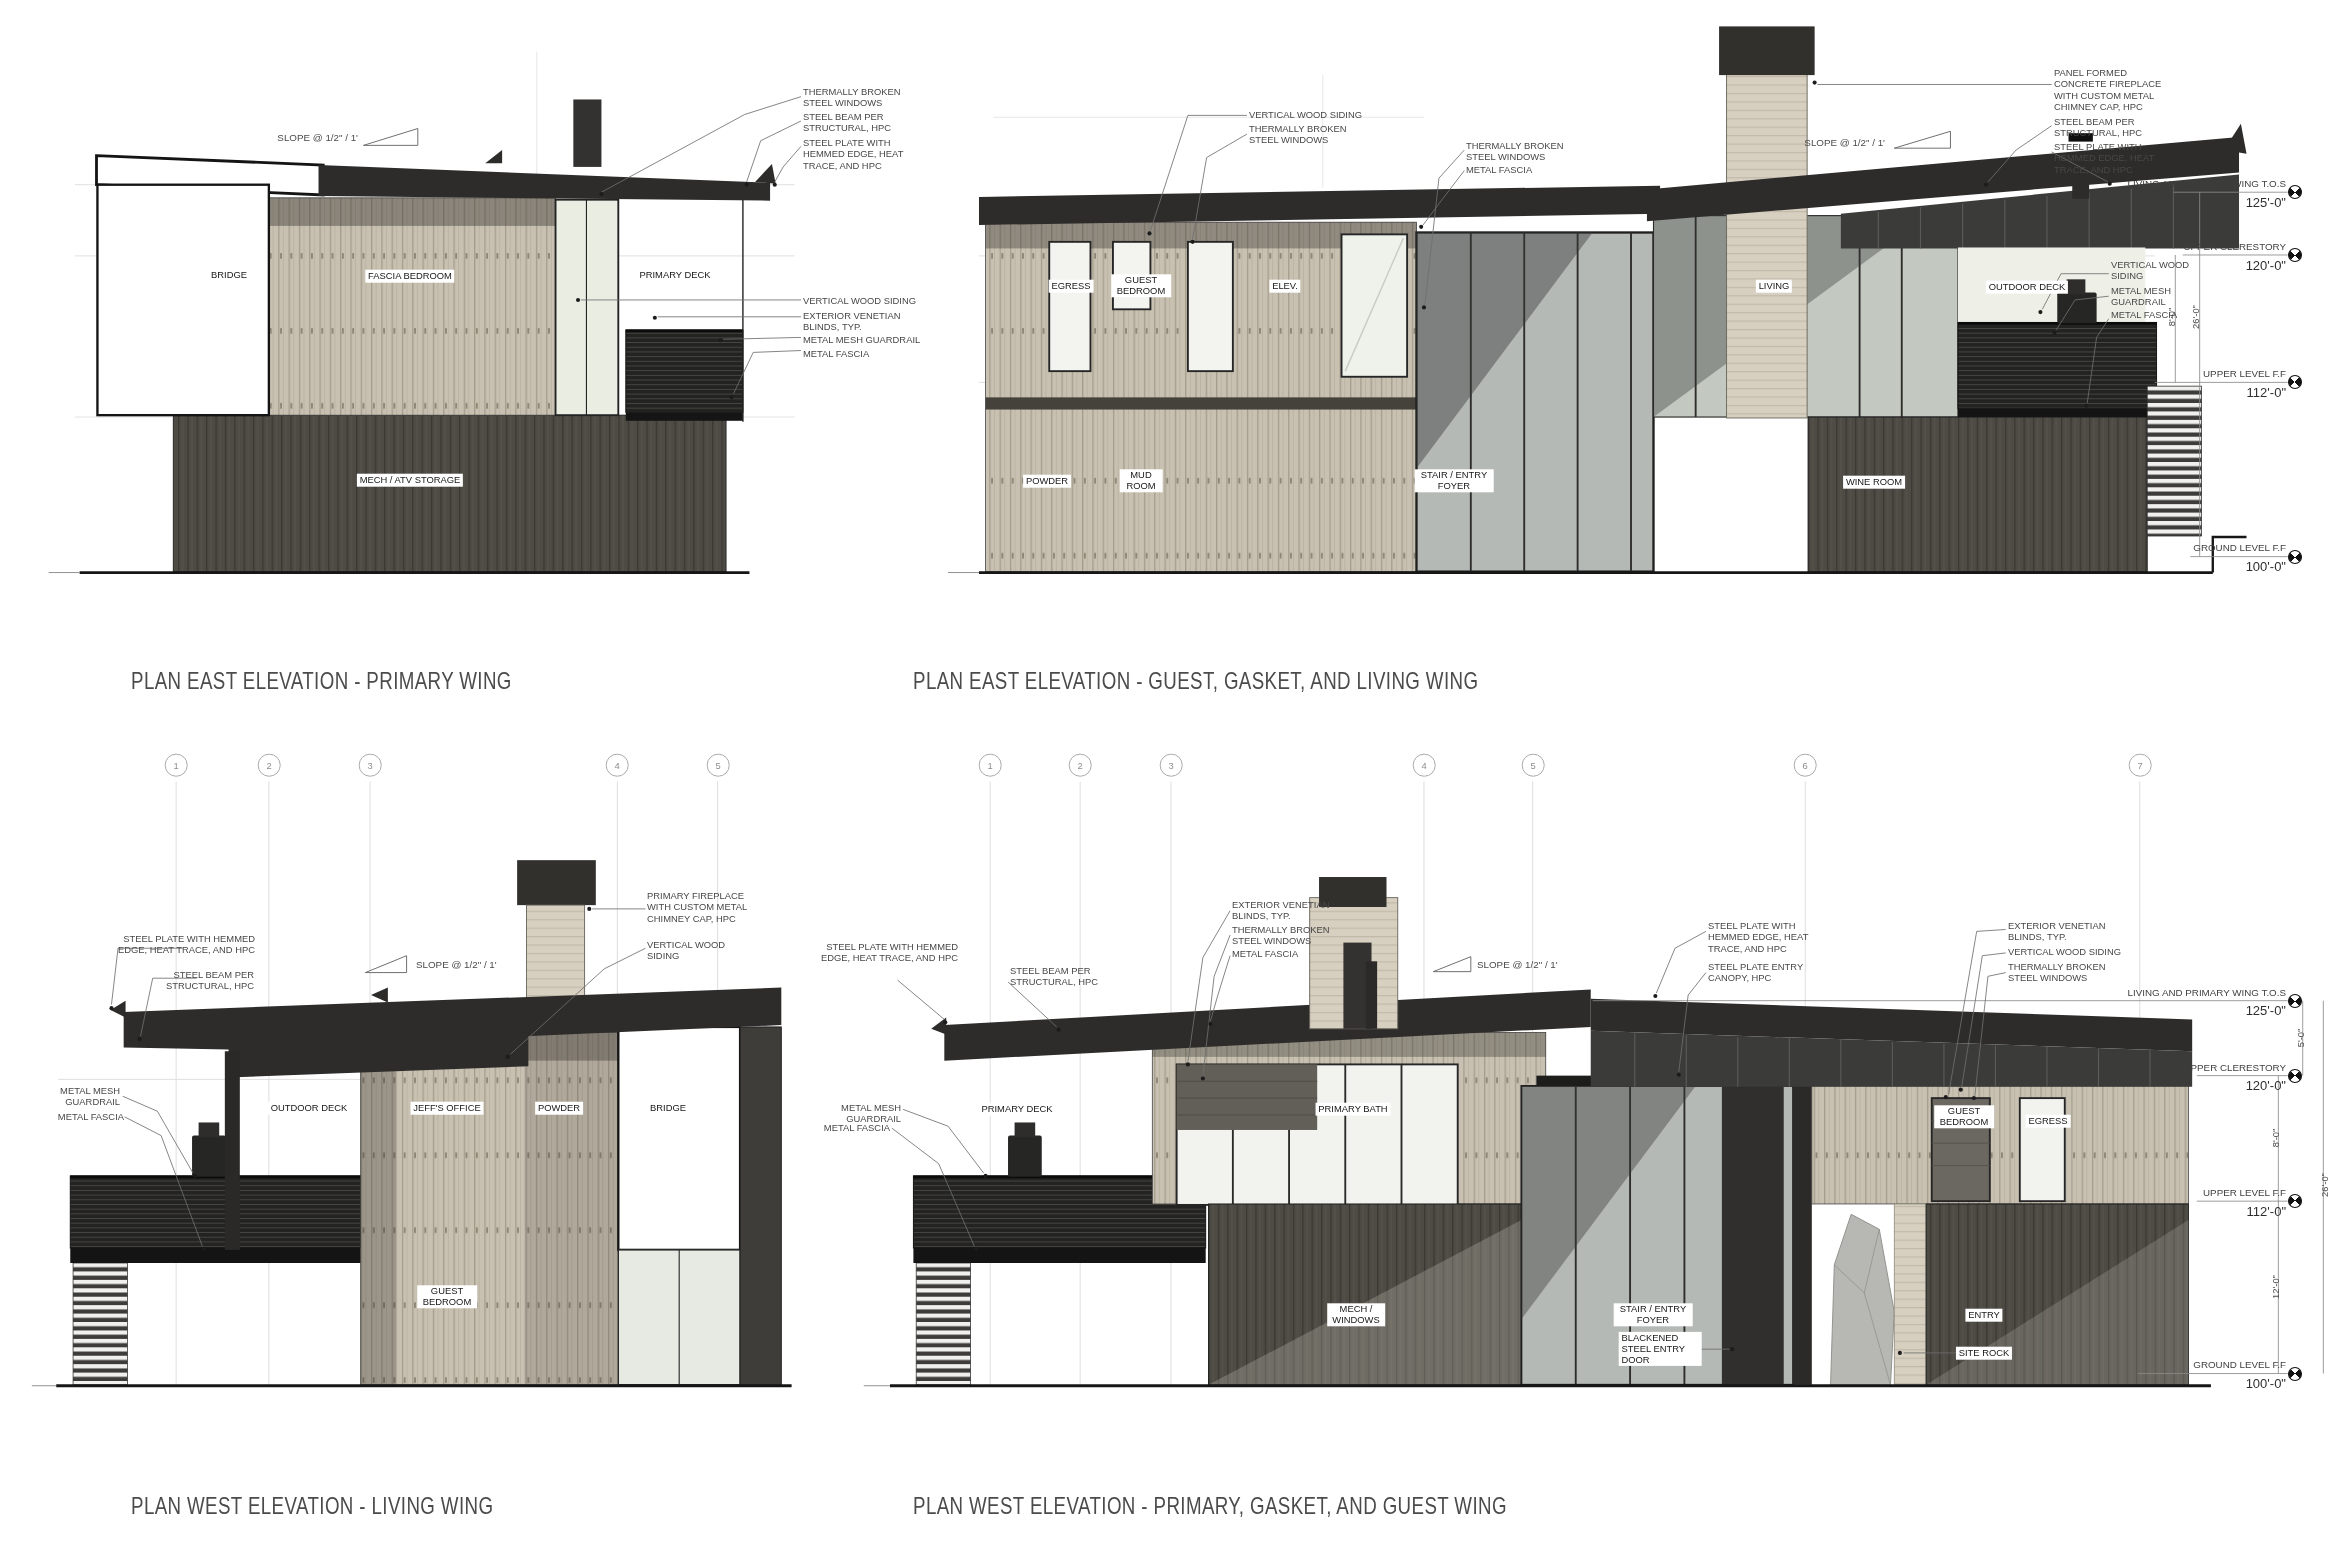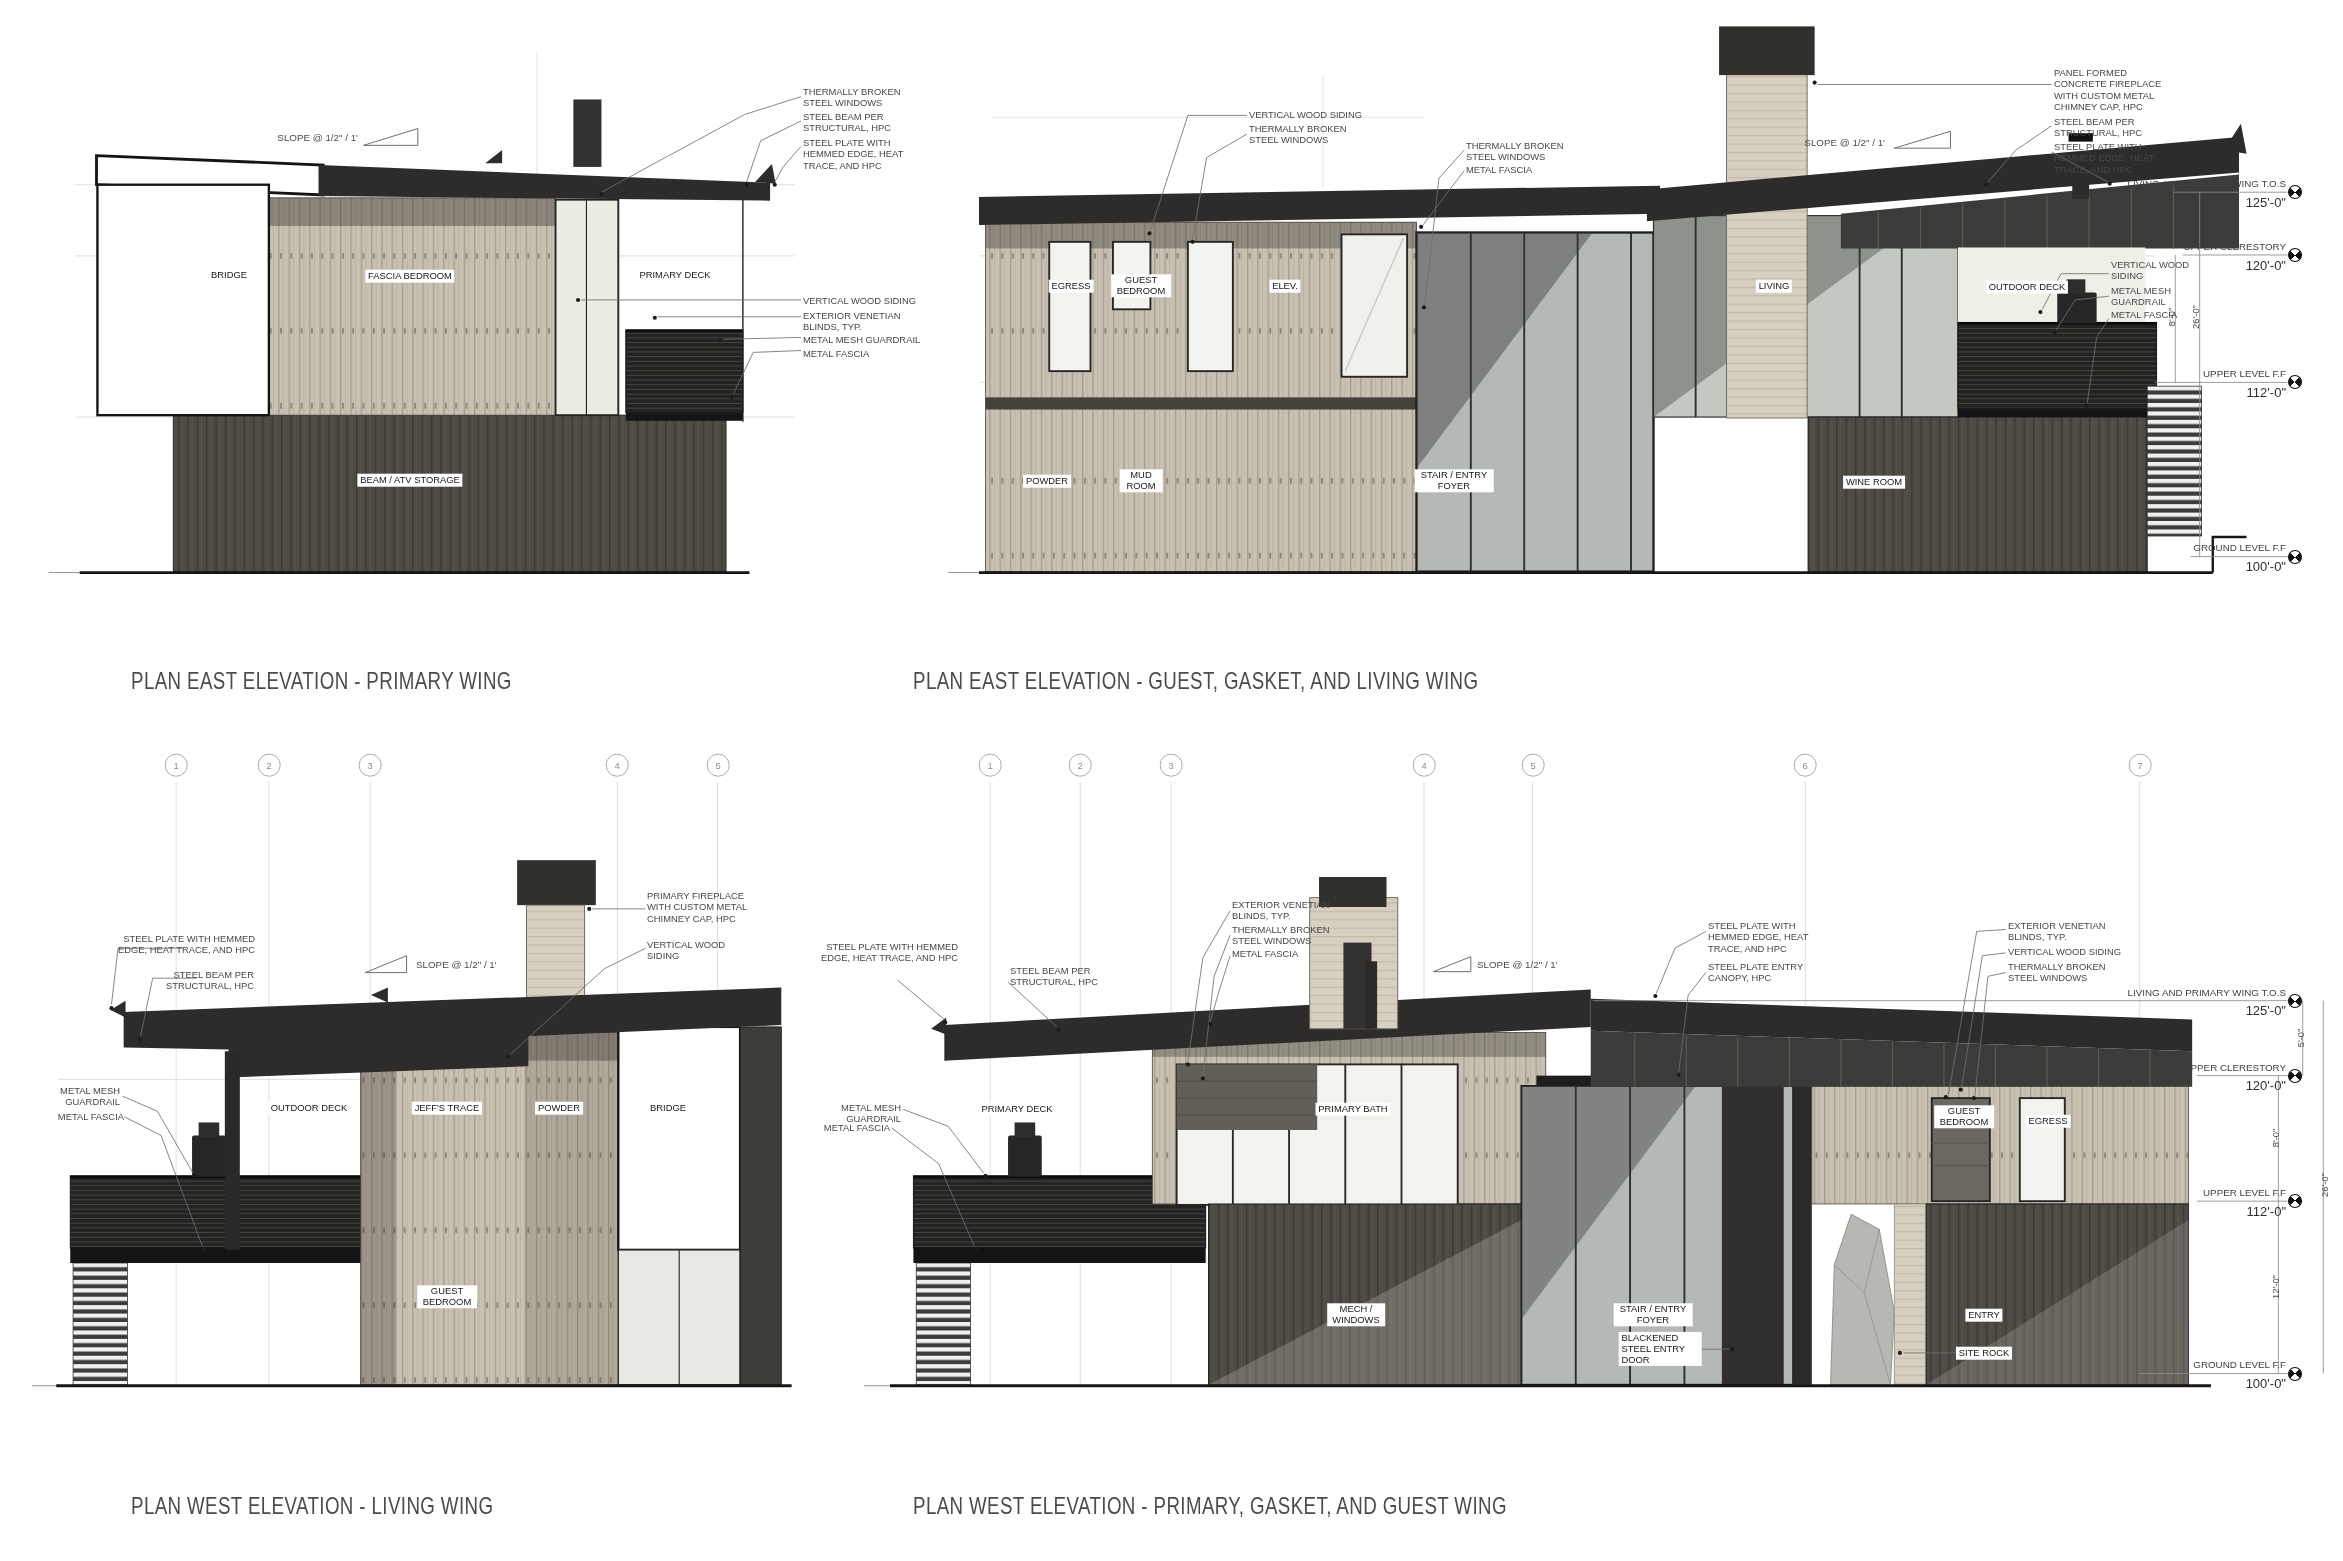--- a/index.html
+++ b/index.html
@@ -366,21 +366,21 @@
 </svg>
 
   <div class="ttl" style="left:131px;top:667px">PLAN EAST ELEVATION - PRIMARY WING</div>
   <div class="ttl" style="left:913px;top:667px">PLAN EAST ELEVATION - GUEST, GASKET, AND LIVING WING</div>
   <div class="ttl" style="left:131px;top:1492px">PLAN WEST ELEVATION - LIVING WING</div>
   <div class="ttl" style="left:913px;top:1492px">PLAN WEST ELEVATION - PRIMARY, GASKET, AND GUEST WING</div>
 
   <div class="chip" style="left:229px;top:275px">BRIDGE</div>
   <div class="chip" style="left:410px;top:276px">FASCIA BEDROOM</div>
   <div class="chip" style="left:675px;top:275px">PRIMARY DECK</div>
-  <div class="chip" style="left:410px;top:480px">BEAM / ATV STORAGE</div>
+  <div class="chip" style="left:410px;top:480px">MECH / ATV STORAGE</div>
   <div class="slp co-r" style="left:272px;top:132px;width:86px;text-align:right">SLOPE @ 1/2" / 1'</div>
   <div class="co" style="left:803px;top:86px;width:117px">THERMALLY BROKEN STEEL WINDOWS</div>
   <div class="co" style="left:803px;top:111px;width:117px">STEEL BEAM PER STRUCTURAL, HPC</div>
   <div class="co" style="left:803px;top:137px;width:117px">STEEL PLATE WITH HEMMED EDGE, HEAT TRACE, AND HPC</div>
   <div class="co" style="left:803px;top:295px;width:131px">VERTICAL WOOD SIDING</div>
   <div class="co" style="left:803px;top:310px;width:108px">EXTERIOR VENETIAN BLINDS, TYP.</div>
   <div class="co" style="left:803px;top:334px;width:131px">METAL MESH GUARDRAIL</div>
   <div class="co" style="left:803px;top:348px;width:131px">METAL FASCIA</div>
 
   <div class="chip" style="left:1071px;top:286px">EGRESS</div>
@@ -417,21 +417,21 @@
   <span class="dm" style="left:2295px;top:557px"></span>
   <div class="dim" style="left:2171px;top:317px">8'-0"</div>
   <div class="dim" style="left:2195px;top:317px">26'-0"</div>
 
   <div class="bubble" style="left:176px;top:765px">1</div>
   <div class="bubble" style="left:269px;top:765px">2</div>
   <div class="bubble" style="left:370px;top:765px">3</div>
   <div class="bubble" style="left:617px;top:765px">4</div>
   <div class="bubble" style="left:718px;top:765px">5</div>
   <div class="chip" style="left:309px;top:1108px">OUTDOOR DECK</div>
-  <div class="chip" style="left:447px;top:1108px">JEFF'S TRACE</div>
+  <div class="chip" style="left:447px;top:1108px">JEFF'S OFFICE</div>
   <div class="chip" style="left:559px;top:1108px">POWDER</div>
   <div class="chip" style="left:668px;top:1108px">BRIDGE</div>
   <div class="chip chipml" style="left:447px;top:1297px;width:54px">GUEST BEDROOM</div>
   <div class="co co-r" style="left:114px;top:933px;width:141px">STEEL PLATE WITH HEMMED EDGE, HEAT TRACE, AND HPC</div>
   <div class="co co-r" style="left:142px;top:969px;width:112px">STEEL BEAM PER STRUCTURAL, HPC</div>
   <div class="co co-r" style="left:36px;top:1085px;width:84px">METAL MESH GUARDRAIL</div>
   <div class="co co-r" style="left:30px;top:1111px;width:94px">METAL FASCIA</div>
   <div class="co" style="left:647px;top:890px;width:103px">PRIMARY FIREPLACE WITH CUSTOM METAL CHIMNEY CAP, HPC</div>
   <div class="co" style="left:647px;top:939px;width:89px">VERTICAL WOOD SIDING</div>
   <div class="slp" style="left:416px;top:959px">SLOPE @ 1/2" / 1'</div>

